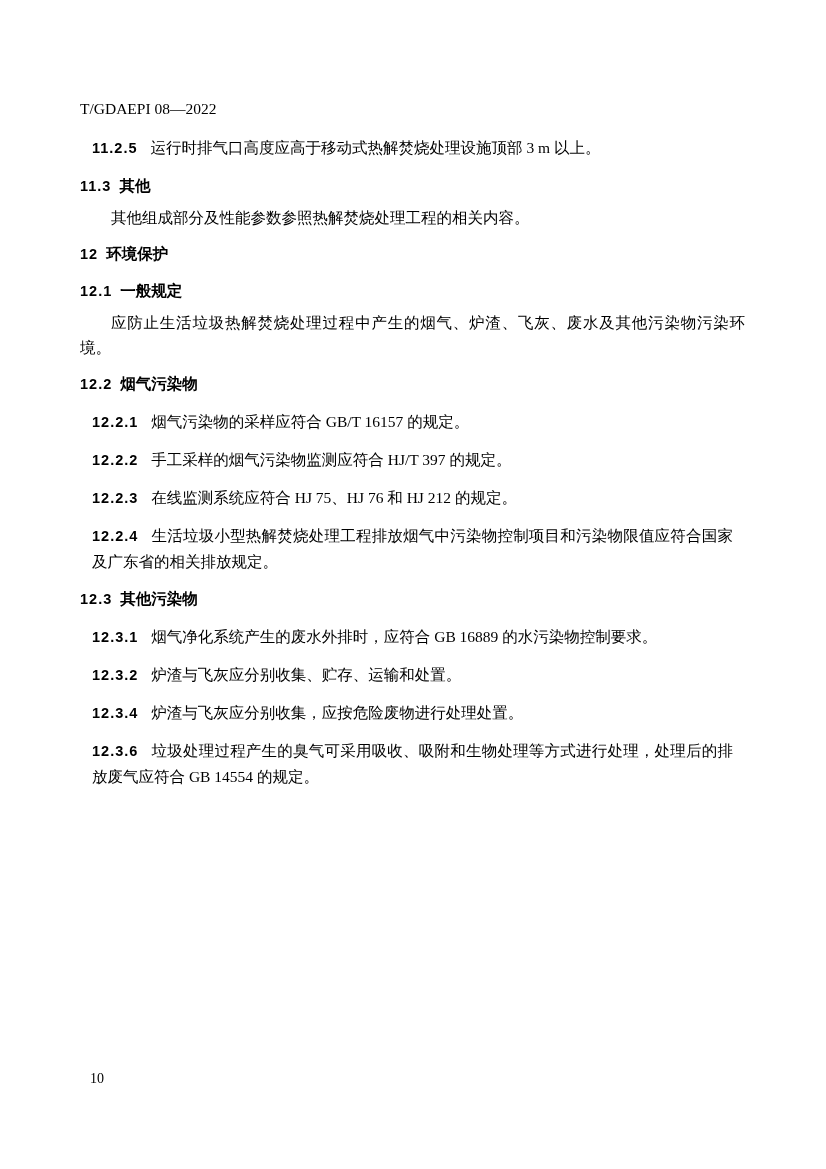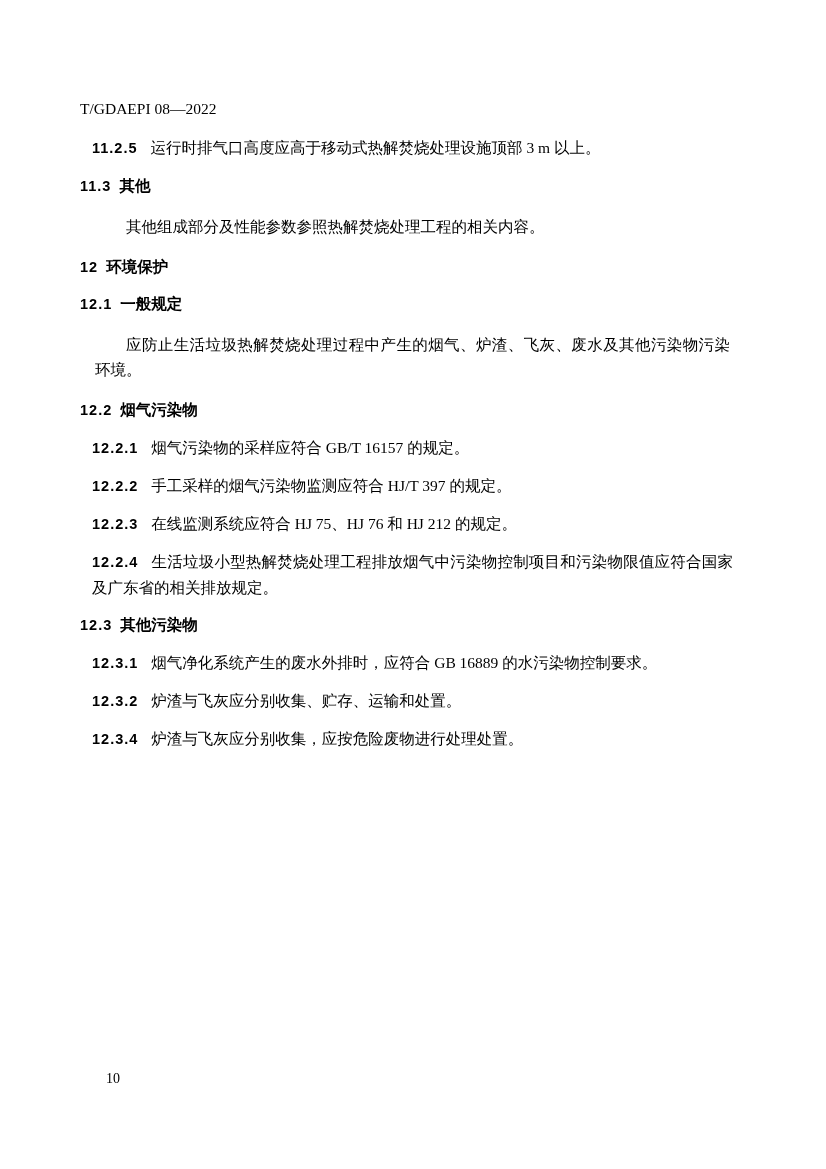--- a/index.html
+++ b/index.html
@@ -36,41 +36,41 @@
     text-align: justify;
   }
   .clause .num {
     font-family: "Liberation Sans", "DejaVu Sans", sans-serif;
     font-weight: bold;
     font-size: 14.5px;
     letter-spacing: 1px;
     margin-right: 13px;
   }
   .para {
-    margin: 15px;
+    margin: 0;
     font-size: 15.5px;
     line-height: 25px;
     text-indent: 2em;
     text-align: justify;
   }
   .h1, .h2 {
     font-family: "Liberation Sans", "DejaVu Sans", sans-serif;
     font-weight: bold;
     font-size: 15.5px;
     line-height: 25px;
     margin: 11px 0 6px 0;
   }
   .h1 .num, .h2 .num {
     font-size: 14.5px;
     letter-spacing: 1px;
     margin-right: 8px;
   }
   .page-number {
     position: absolute;
-    left: 106px;
+    left: 90px;
     top: 1070px;
     font-size: 14px;
     line-height: 18px;
     font-family: "Liberation Serif", "DejaVu Serif", serif;
   }
 </style>
 </head>
 <body>
 
 <div class="page">
@@ -103,17 +103,18 @@
     <h3 class="h2"><span class="num">12.3</span><span>其他污染物</span></h3>
 
     <p class="clause"><span class="num">12.3.1</span><span>烟气净化系统产生的废水外排时，应符合 GB 16889 的水污染物控制要求。</span></p>
 
     <p class="clause"><span class="num">12.3.2</span><span>炉渣与飞灰应分别收集、贮存、运输和处置。</span></p>
 
 
     <p class="clause"><span class="num">12.3.4</span><span>炉渣与飞灰应分别收集，应按危险废物进行处理处置。</span></p>
 
 
+    <p class="clause"><span class="num">12.3.6</span><span>垃圾处理过程产生的臭气可采用吸收、吸附和生物处理等方式进行处理，处理后的排放废气应符合 GB 14554 的规定。</span></p>
 
   </div>
 
   <div class="page-number">10</div>
 </div>
 
 </body></html>

